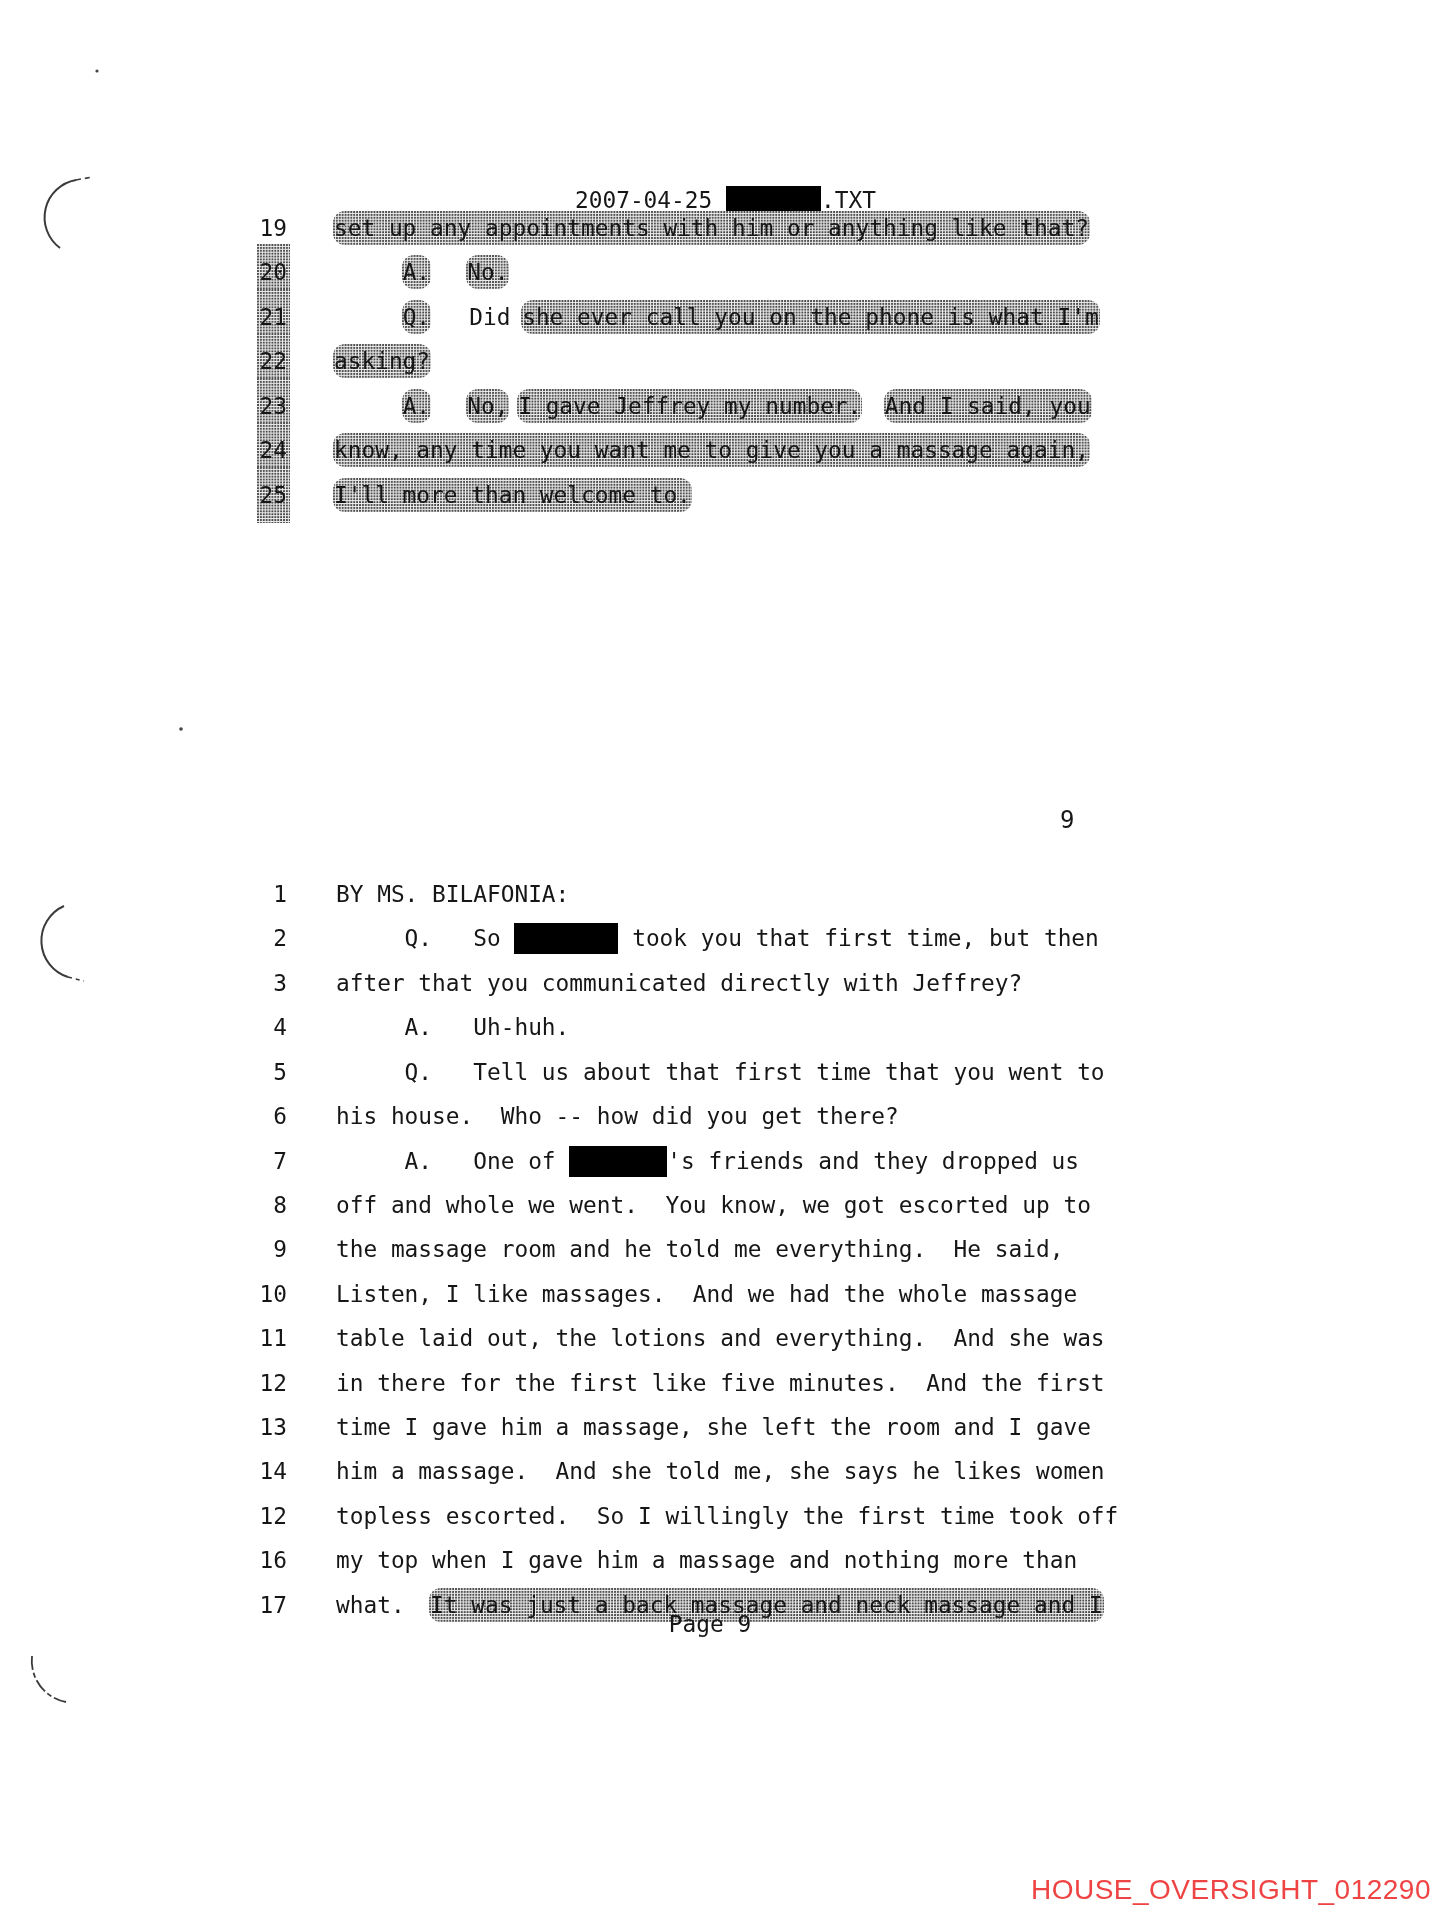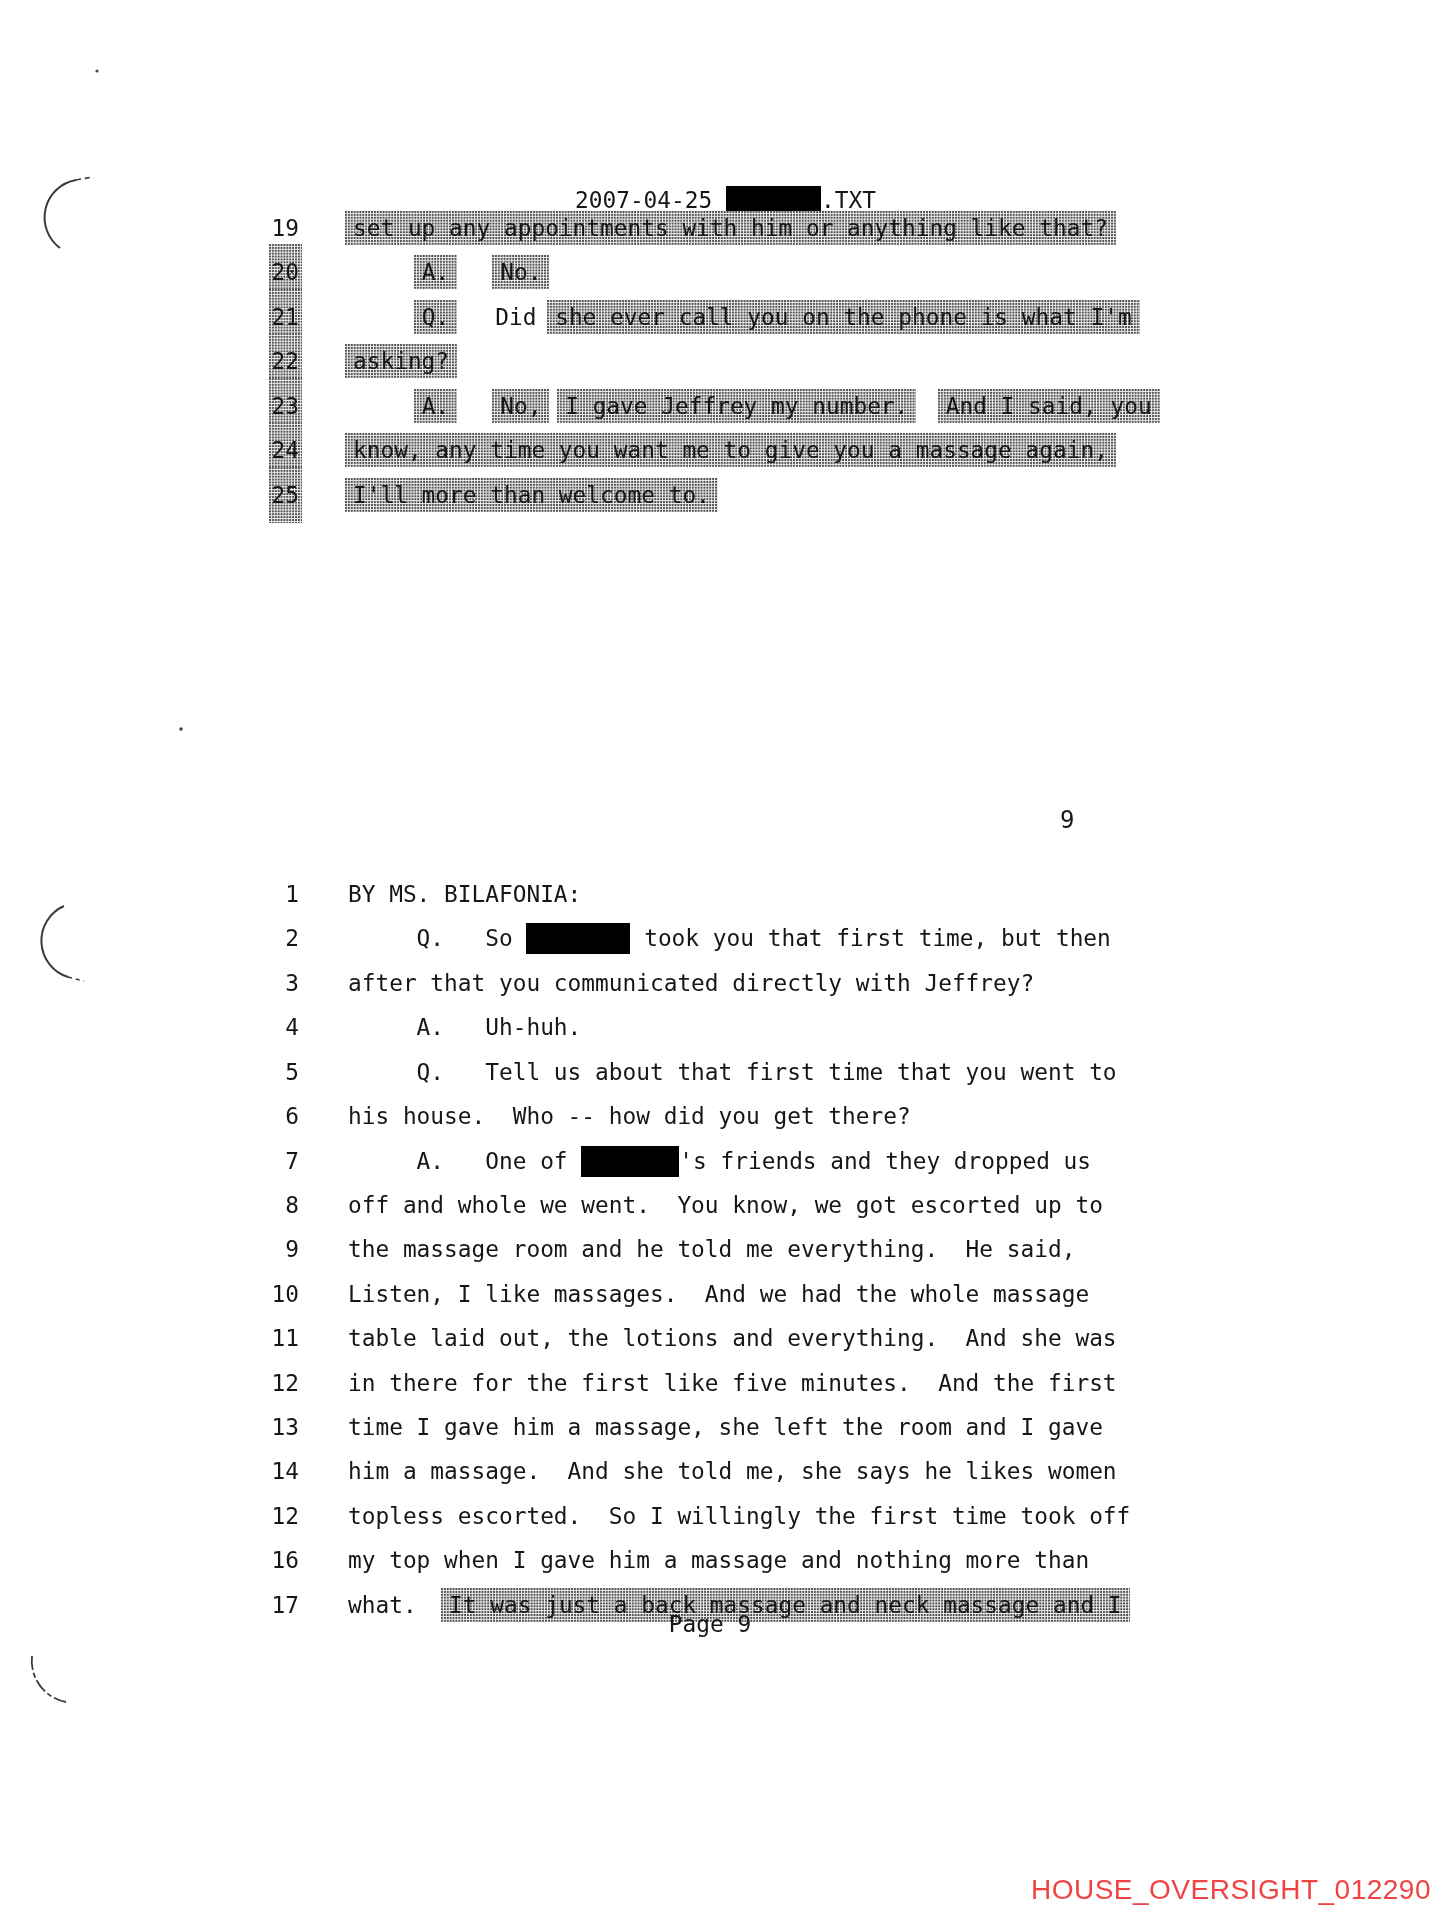--- a/index.html
+++ b/index.html
@@ -11,29 +11,29 @@
     font-family:"DejaVu Sans Mono", monospace;
     color:#161616;
   }
   .sheet { position:absolute; inset:0; }
 
   
   .block { position:absolute; left:0; font-size:22.8px; }
   #top-block    { top:206px; }
   #bottom-block { top:872px; }
   .line { display:flex; line-height:44.42px; white-space:pre; }
-  .num { flex:none; width:287px; text-align:right;margin-left:12px; }
+  .num { flex:none; width:287px; text-align:right; }
   .content { flex:none; margin-left:49px; white-space:pre; }
 
   
   .hl {
     background-image: radial-gradient(circle at 1.1px 1.1px, #4a4a4a 0.85px, rgba(0,0,0,0) 1.05px);
     background-size: 2.9px 2.9px;
     background-color:#efefef;
-    padding:4px 8px; margin:-4px -3px;
+    padding:4px 1px; margin:-4px -3px;border-radius:12px;
   }
   .num .hl-wrap {
     background-image: radial-gradient(circle at 1.1px 1.1px, #4a4a4a 0.85px, rgba(0,0,0,0) 1.05px);
     background-size: 2.9px 2.9px;
     background-color:#efefef;
     padding:15px 3px; margin:-4px -3px;
   }
 
   
   .redact { display:inline-block; height:31px; vertical-align:-8px; background:#000; }

